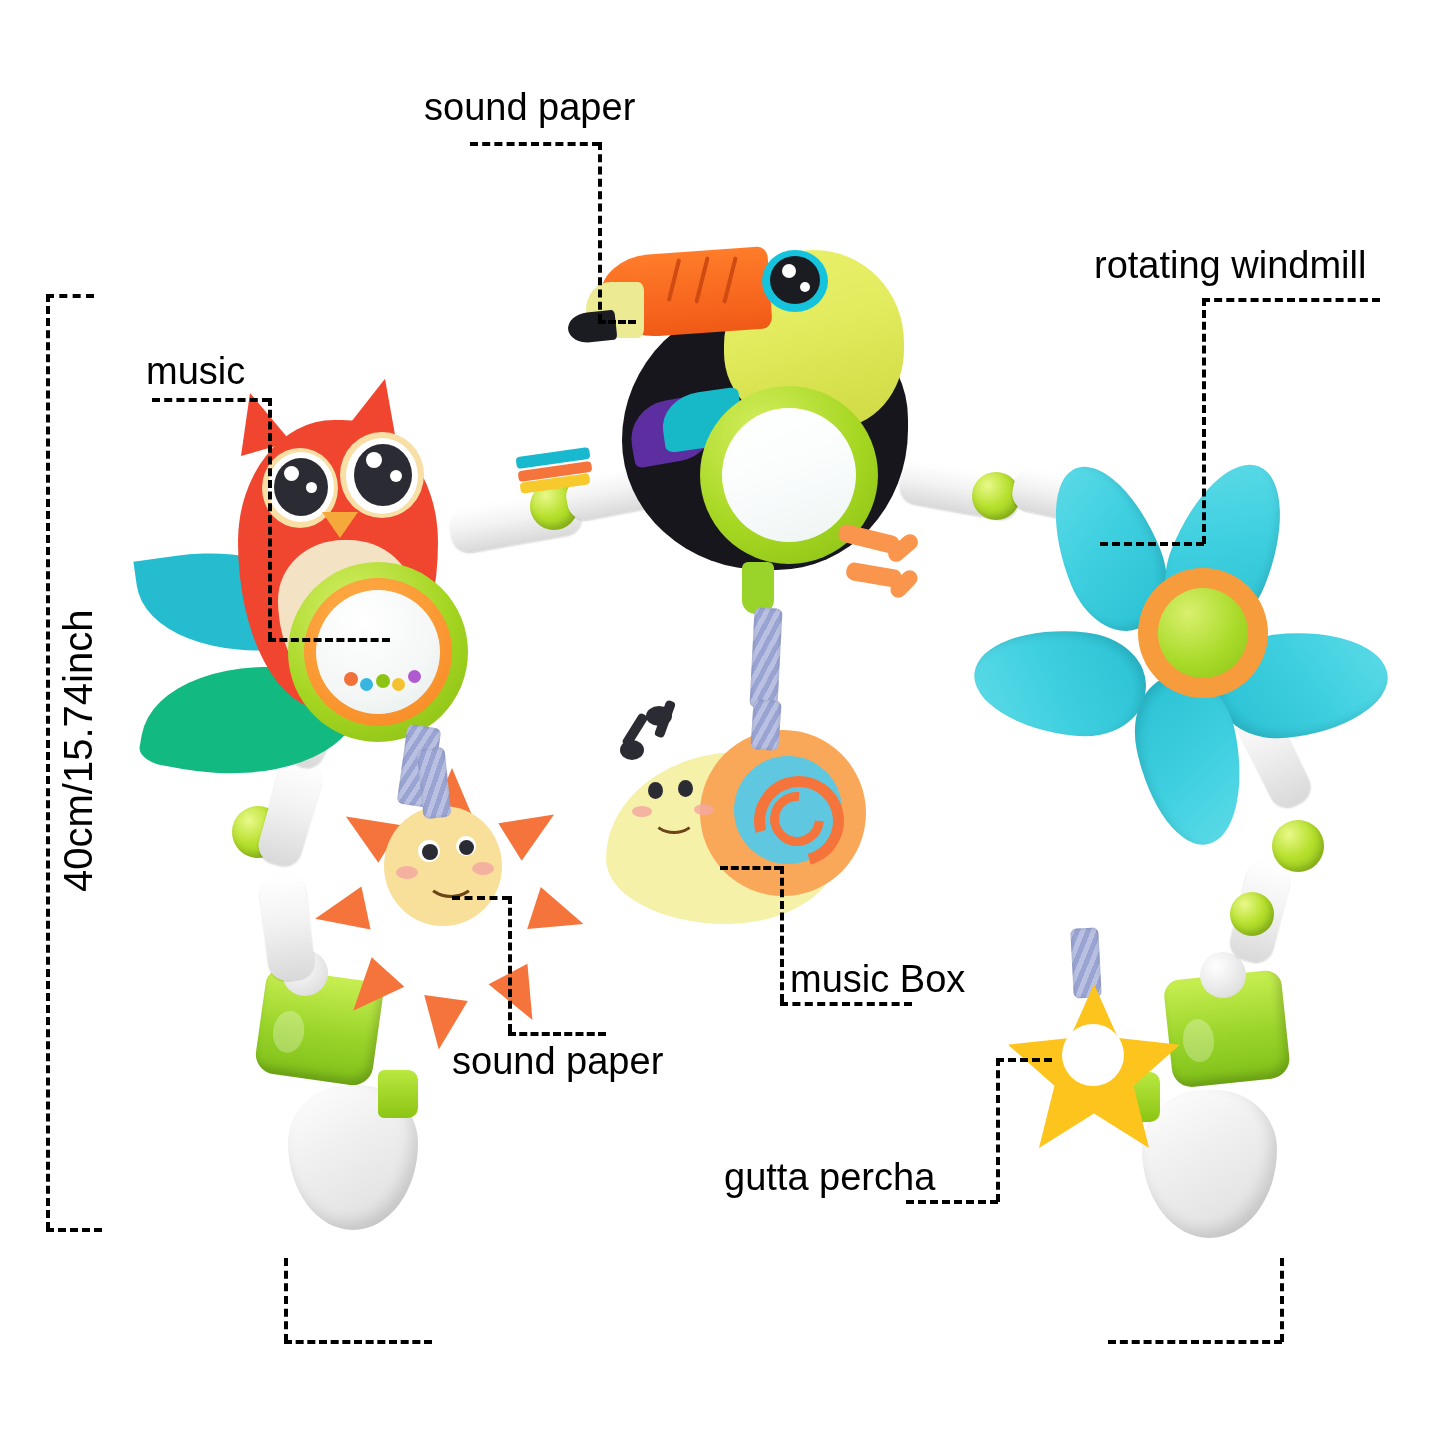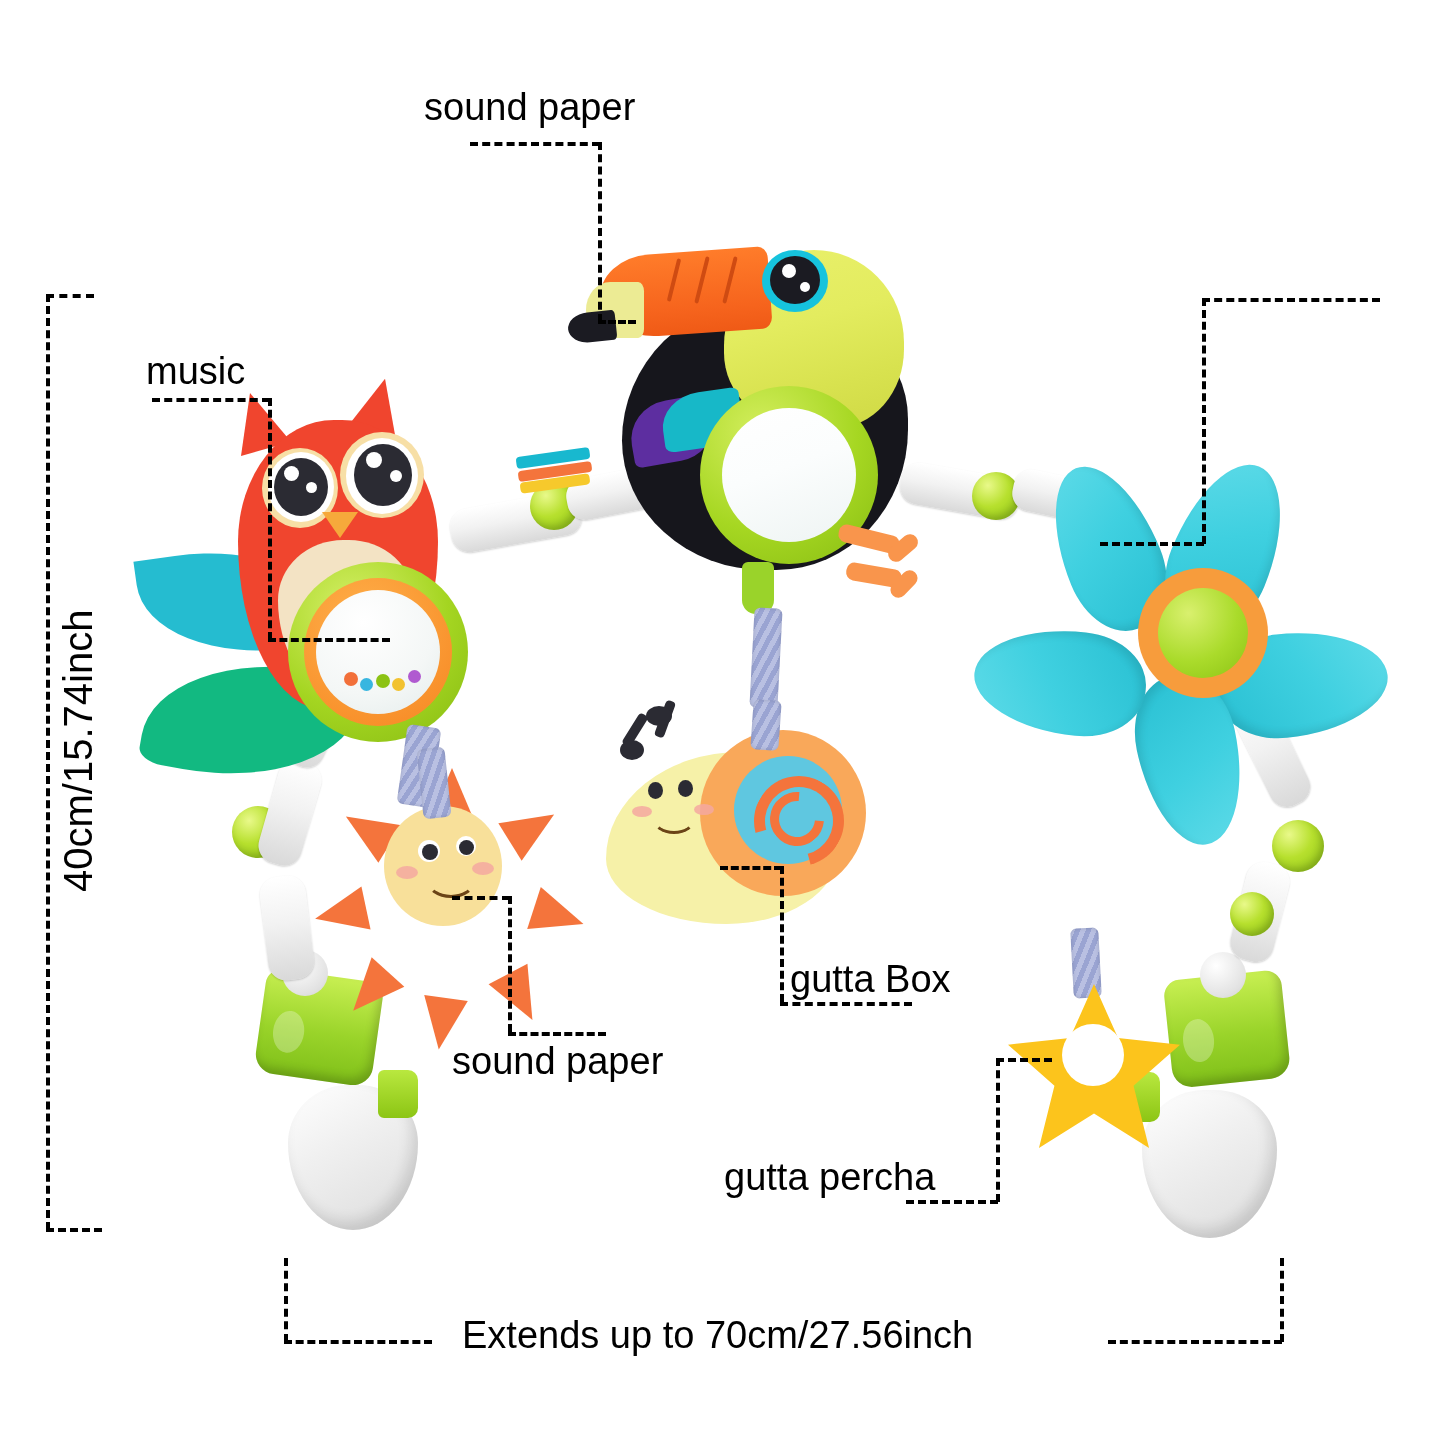--- a/index.html
+++ b/index.html
@@ -300,43 +300,43 @@
   <div class="ann" style="left:424px;top:88px;">sound paper</div>
   <div class="dash-h" style="left:470px;top:142px;width:130px;"></div>
   <div class="dash-v" style="left:598px;top:142px;height:180px;"></div>
   <div class="dash-h" style="left:598px;top:320px;width:38px;"></div>
 
   <div class="ann" style="left:146px;top:352px;">music</div>
   <div class="dash-h" style="left:152px;top:398px;width:118px;"></div>
   <div class="dash-v" style="left:268px;top:398px;height:242px;"></div>
   <div class="dash-h" style="left:268px;top:638px;width:122px;"></div>
 
+  <div class="ann" style="left:1094px;top:246px;">rotating windmill</div>
   <div class="dash-h" style="left:1202px;top:298px;width:178px;"></div>
   <div class="dash-v" style="left:1202px;top:298px;height:246px;"></div>
   <div class="dash-h" style="left:1100px;top:542px;width:104px;"></div>
 
   <div class="ann" style="left:452px;top:1042px;">sound paper</div>
   <div class="dash-h" style="left:452px;top:896px;width:58px;"></div>
   <div class="dash-v" style="left:508px;top:896px;height:136px;"></div>
   <div class="dash-h" style="left:508px;top:1032px;width:98px;"></div>
 
-  <div class="ann" style="left:790px;top:960px;">gutta Box</div>
+  <div class="ann" style="left:790px;top:960px;">music Box</div>
   <div class="dash-h" style="left:720px;top:866px;width:62px;"></div>
   <div class="dash-v" style="left:780px;top:866px;height:136px;"></div>
   <div class="dash-h" style="left:780px;top:1002px;width:132px;"></div>
 
   <div class="ann" style="left:724px;top:1158px;">gutta percha</div>
   <div class="dash-h" style="left:996px;top:1058px;width:56px;"></div>
   <div class="dash-v" style="left:996px;top:1058px;height:144px;"></div>
   <div class="dash-h" style="left:906px;top:1200px;width:92px;"></div>
 
   <div class="dash-h" style="left:46px;top:294px;width:48px;"></div>
   <div class="dash-v" style="left:46px;top:294px;height:936px;"></div>
   <div class="dash-h" style="left:46px;top:1228px;width:56px;"></div>
   <div class="vlabel" style="left:56px;top:892px;">40cm/15.74inch</div>
 
   <div class="dash-v" style="left:284px;top:1258px;height:84px;"></div>
   <div class="dash-h" style="left:284px;top:1340px;width:148px;"></div>
-  <div class="ann" style="left:462px;top:1316px;">Extends up to 70cm/27.56inch</div>
   <div class="dash-h" style="left:1108px;top:1340px;width:174px;"></div>
   <div class="dash-v" style="left:1280px;top:1258px;height:84px;"></div>
 
 </div>
 
 </body></html>

